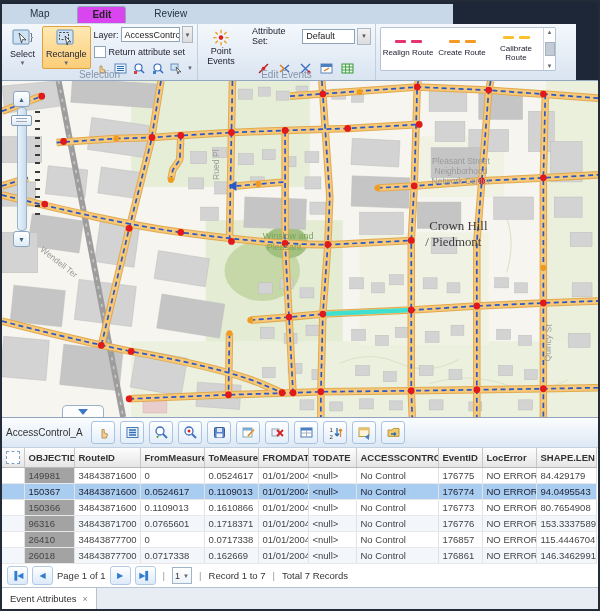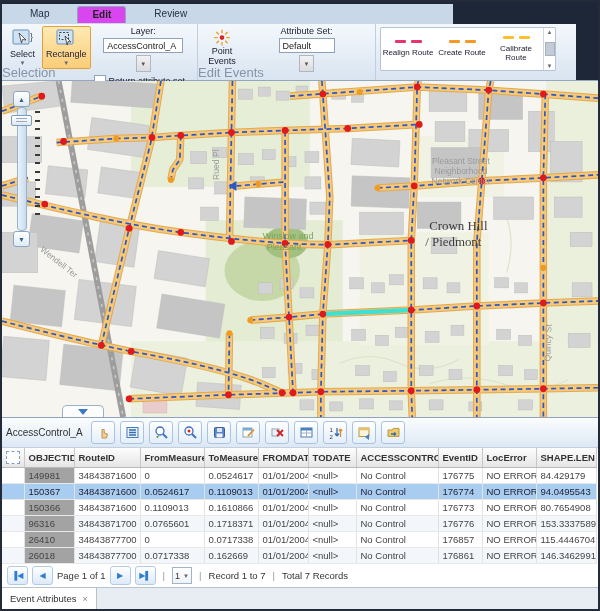--- a/index.html
+++ b/index.html
@@ -10,28 +10,28 @@
 
   
   #tabstrip{height:20px;background:#c9d8e9;display:flex;align-items:center;position:relative;flex:none;border-top:2px solid #1d2737;}
   .rtab{font-size:10px;color:#223246;padding:2px 14px 3px 14px;margin-left:14px;cursor:default;}
   .rtab.active{background:#d946ef;border:1px solid #94a6ba;border-bottom:none;border-radius:3px 3px 0 0;font-weight:bold;color:#222;}
   #tabstrip-dark{position:absolute;right:0;top:0;bottom:0;width:145px;background:#1d2737;}
 
   
   #ribbon{height:56px;flex:none;background:linear-gradient(#f4f8fc,#d9e4f1);display:flex;border-bottom:1px solid #93a7c0;}
   .group{position:relative;height:100%;border-right:1px solid #c0cfe0;box-sizing:border-box;padding:2px 4px 11px 4px;display:flex;gap:3px;}
-  .group-label{position:absolute;bottom:0;left:0;right:0;font-size:13px;color:#8593a9;}
+  .group-label{position:absolute;bottom:0;left:0;right:0;text-align:center;font-size:10px;color:#8593a9;}
   .bigbtn{display:flex;flex-direction:column;align-items:center;justify-content:flex-start;font-size:9px;color:#223;
           padding:1px 3px;border:1px solid transparent;border-radius:2px;line-height:1.1;text-align:center;}
   .bigbtn .caret{font-size:6px;color:#667;}
   .bigbtn.hl{background:linear-gradient(#fee9b4,#fbcd78);border-color:#dfa23c;}
   .miniicons{display:flex;gap:2px;align-items:center;}
   .sicon{width:17px;height:16px;border:1px solid transparent;border-radius:2px;display:flex;align-items:center;justify-content:center;}
-  .fieldrow{display:flex;align-items:center;gap:2px;font-size:9px;color:#223;flex-direction:column;}
+  .fieldrow{display:flex;align-items:center;gap:2px;font-size:9px;color:#223;}
   .selbox{background:#fff;border:1px solid #8fa3b8;height:13px;display:flex;align-items:center;padding:0 3px;font-size:9px;color:#222;}
   .dropbtn{width:13px;height:15px;border:1px solid #aeb8c4;background:linear-gradient(#f2f2f2,#dcdcdc);
            display:flex;align-items:center;justify-content:center;font-size:6px;color:#556;}
   .chkrow{display:flex;align-items:center;gap:3px;font-size:9px;color:#223;margin-top:2px;}
   .chk{width:10px;height:10px;border:1px solid #8fa3b8;background:#fff;}
   #redline-box{background:#fff;border:1px solid #b5c3d3;border-radius:2px;display:flex;align-items:center;height:42px;margin-top:1px;}
   .rl-item{width:54px;display:flex;flex-direction:column;align-items:center;font-size:8px;color:#223;text-align:center;line-height:1.15;}
   .rl-dashes{display:flex;gap:5px;margin-bottom:5px;}
   .rl-dash{width:11px;height:3px;border-radius:1px;}
   #rl-scroll{width:12px;height:100%;border-left:1px solid #cfd8e2;display:flex;flex-direction:column;align-items:center;justify-content:space-between;padding:1px 0;box-sizing:border-box;font-size:6px;color:#667;}

